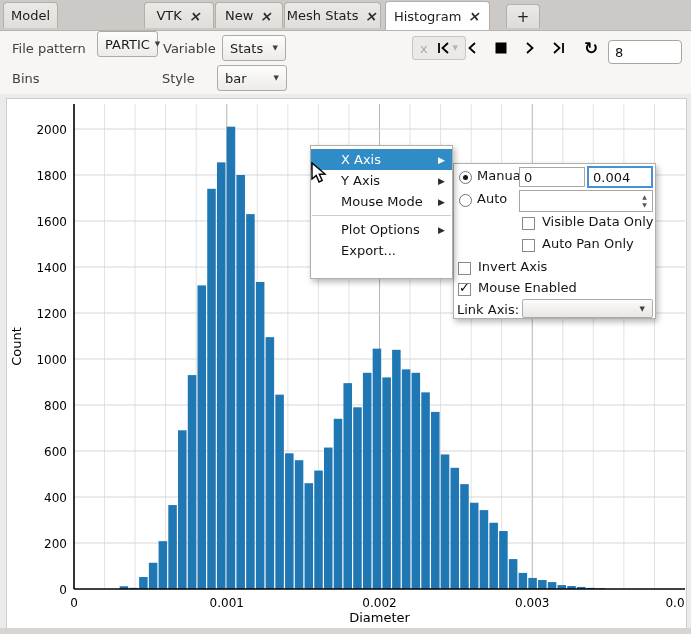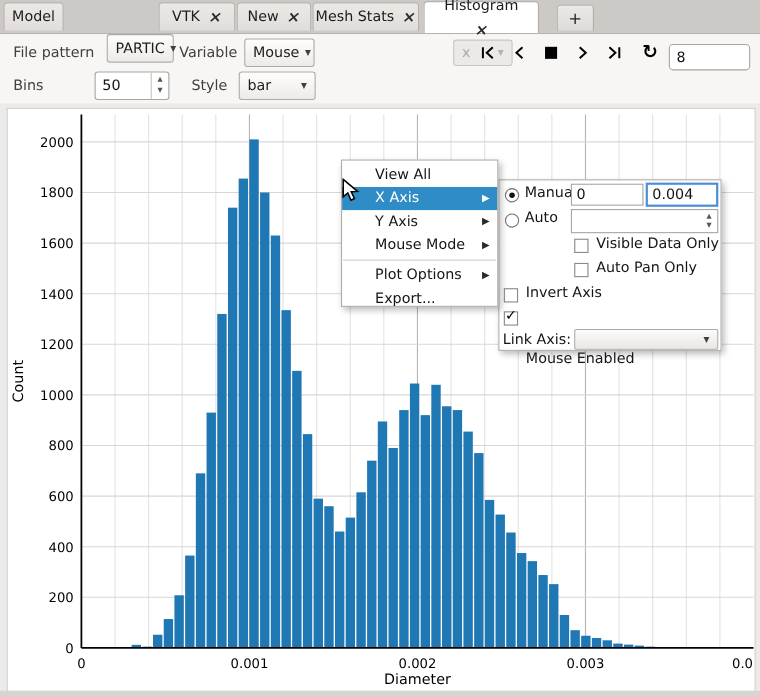--- a/index.html
+++ b/index.html
@@ -81,39 +81,39 @@
     <span class="close-icon">×</span>
   </div>
   <div class="tab" style="left:215px;width:68px;">
     <span>New</span>
     <span class="close-icon">×</span>
   </div>
   <div class="tab" style="left:284px;width:97px;">
     <span>Mesh Stats</span>
     <span class="close-icon">×</span>
   </div>
-  <div class="tab active" style="left:385px;width:105px;flex-direction:column;">
+  <div class="tab active" style="left:385px;width:105px;">
     <span>Histogram</span>
     <span class="close-icon">×</span>
   </div>
   <div class="plus-tab" style="left:506px;">
     <span>+</span>
   </div>
 </div>
 
 <div class="toolbar">
 
   <div class="tlabel" style="left:12px;top:4px;">File pattern</div>
   <div class="combo" style="left:97px;top:0;width:61px;height:26px;">
     <span>PARTIC</span>
     <span class="arr">▼</span>
   </div>
   <div class="tlabel" style="left:163px;top:4px;">Variable</div>
   <div class="combo" style="left:222px;top:4px;width:64px;height:26px;">
-    <span>Mouse</span>
+    <span>Stats</span>
     <span class="arr">▼</span>
   </div>
   <div class="combo disabled" style="left:412px;top:5px;width:54px;height:24px;">
     <span>x</span>
     <span class="arr">▼</span>
   </div>
 
   <div class="flatbtn" style="left:433px;top:6px;">
     <svg width="16" height="14" viewBox="0 0 16 14">
       <line x1="3" y1="2" x2="3" y2="12" stroke="#000" stroke-width="1.8"></line>
@@ -140,28 +140,21 @@
       <polyline points="4,2 9.5,7 4,12" fill="none" stroke="#000" stroke-width="1.8"></polyline>
       <line x1="13" y1="2" x2="13" y2="12" stroke="#000" stroke-width="1.8"></line>
     </svg>
   </div>
   <div class="flatbtn" style="left:580px;top:6px;">
     <span class="refresh-glyph">↻</span>
   </div>
   <input class="lineedit" style="left: 608px; top: 9px; width: 74px; height: 24px;" value="8">
 
   <div class="tlabel" style="left:12px;top:34px;">Bins</div>
-  <div class="spinbox" style="left:86px;top:34px;width:68px;height:26px;">
-    <input value="50" style="">
-    <div class="spinarrows">
-      <span>▲</span>
-      <span>▼</span>
-    </div>
-  </div>
-  <div class="tlabel" style="left:174px;top:34px;text-align:center;">Style</div>
+  <div class="tlabel" style="left:162px;top:34px;text-align:center;">Style</div>
   <div class="combo" style="left:217px;top:34px;width:70px;height:26px;">
     <span>bar</span>
     <span class="arr">▼</span>
   </div>
 </div>
 
 <div class="plotwidget">
   <svg id="plot-svg" width="679" height="529">
       <line x1="97.55" y1="5" x2="97.55" y2="490" stroke="#e2e2e2" stroke-width="1"></line>
       <line x1="128.1" y1="5" x2="128.1" y2="490" stroke="#e2e2e2" stroke-width="1"></line>
@@ -261,23 +254,20 @@
       <text x="0" y="0" text-anchor="middle" font-size="12" fill="#000" font-family="&quot;DejaVu Sans&quot;,&quot;Liberation Sans&quot;,sans-serif" transform="translate(219.75,508)">0.001</text>
       <text x="0" y="0" text-anchor="middle" font-size="12" fill="#000" font-family="&quot;DejaVu Sans&quot;,&quot;Liberation Sans&quot;,sans-serif" transform="translate(372.5,508)">0.002</text>
       <text x="0" y="0" text-anchor="middle" font-size="12" fill="#000" font-family="&quot;DejaVu Sans&quot;,&quot;Liberation Sans&quot;,sans-serif" transform="translate(525.25,508)">0.003</text>
       <text x="0" y="0" text-anchor="middle" font-size="12" fill="#000" font-family="&quot;DejaVu Sans&quot;,&quot;Liberation Sans&quot;,sans-serif" transform="translate(668,508)">0.0</text>
       <text x="0" y="0" text-anchor="middle" font-size="13" fill="#000" font-family="&quot;DejaVu Sans&quot;,&quot;Liberation Sans&quot;,sans-serif" transform="translate(372.5,523)">Diameter</text>
       <text x="0" y="0" text-anchor="middle" font-size="13" fill="#000" font-family="&quot;DejaVu Sans&quot;,&quot;Liberation Sans&quot;,sans-serif" transform="translate(14,247.5) rotate(-90)">Count</text>
     </svg>
 </div>
 
 <div class="menu">
-  <div class="menu-item">
-    <span>View All</span>
-  </div>
   <div class="menu-item hl">
     <span>X Axis</span>
     <span class="sub-arr">▶</span>
   </div>
   <div class="menu-item">
     <span>Y Axis</span>
     <span class="sub-arr">▶</span>
   </div>
   <div class="menu-item">
     <span>Mouse Mode</span>
@@ -313,21 +303,21 @@
 
   <div class="cbox" style="left:68px;top:75px;"></div>
   <div class="plabel" style="left:88px;top:72px;">Auto Pan Only</div>
 
   <div class="cbox" style="left:4px;top:98px;"></div>
   <div class="plabel" style="left:24px;top:95px;">Invert Axis</div>
 
   <div class="cbox" style="left:4px;top:119px;">
     <span class="check">✓</span>
   </div>
-  <div class="plabel" style="left:24px;top:116px;margin-top:39px;">Mouse Enabled</div>
+  <div class="plabel" style="left:24px;top:116px;">Mouse Enabled</div>
 
   <div class="plabel" style="left:3px;top:138px;">Link Axis:</div>
   <div class="linkcombo" style="left:68px;top:135px;width:131px;height:19px;">
     <span></span>
     <span class="arr">▼</span>
   </div>
 </div>
 
 <svg class="cursor-svg" width="20" height="22" viewBox="0 0 20 22">
   <path d="M3,1 L3,17 L7.2,13.4 L10.1,20 L13.2,18.5 L10.3,12.2 L16,12 Z" fill="#ffffff" stroke="#000000" stroke-width="1.4"></path>

